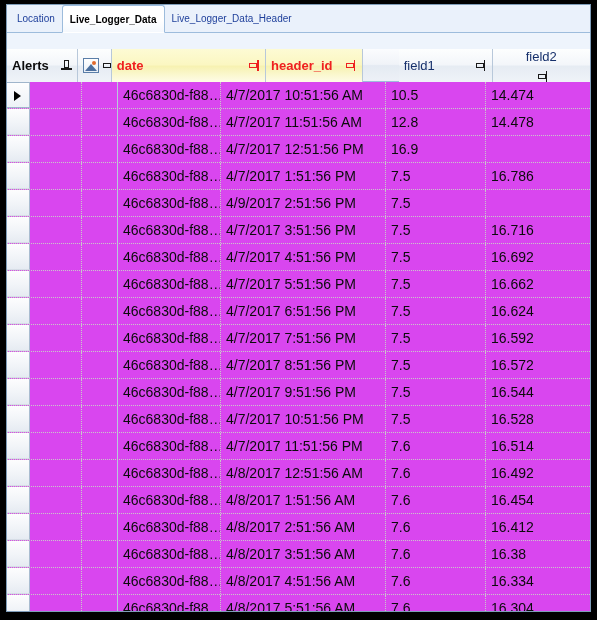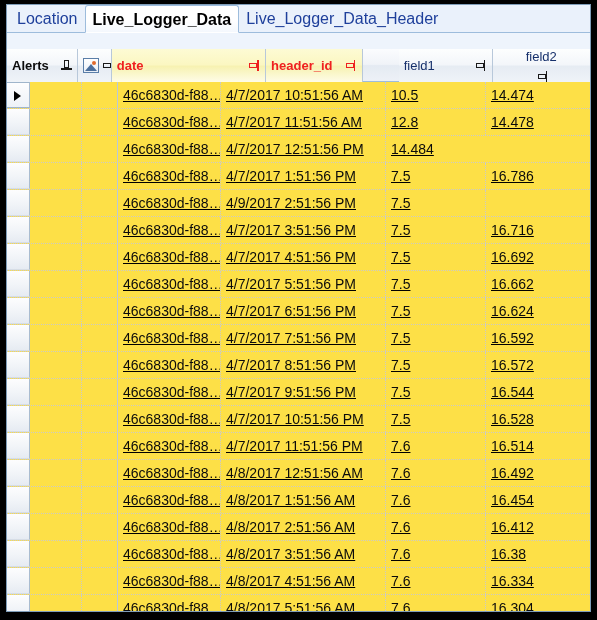--- a/index.html
+++ b/index.html
@@ -25,21 +25,21 @@
     border-bottom:1px solid #9dbcdc;
     padding-left:3px;
     box-sizing:border-box;
     white-space:nowrap;
   }
   .tab{
     display:inline-block;
     height:27px;
     line-height:26px;
     padding:0 7px;
-    font-size:16px;
+    font-size:10px;
     color:#1e3f9b;
     vertical-align:top;
     box-sizing:border-box;
     cursor:default;
     position:relative;
     top:1px;
   }
   .tab.active{
     background:linear-gradient(to bottom,#ffffff 0%,#ffffff 55%,#f4f8fd 100%);
     border:1px solid #9dbcdc;
@@ -165,22 +165,21 @@
     width:583px;
     height:545px;
     overflow:hidden;
     background:#ffffff;
   }
   .row{
     display:flex;
     height:27px;
     box-sizing:border-box;
     border-bottom:1px dotted #c9c9c9;
-    background:#fde047;
-    text-decoration:underline;
+    background:#d946ef;
   }
   .cell{
     box-sizing:border-box;
     height:26px;
     line-height:26px;
     font-size:14px;
     color:#0b0b0b;
     padding:0 5px;
     border-right:1px dotted #c9c9c9;
     white-space:nowrap;
@@ -286,21 +285,21 @@
           <div class="cell cell-date">4/7/2017 11:51:56 AM</div>
           <div class="cell cell-f1">12.8</div>
           <div class="cell cell-f2">14.478</div>
         </div>
         <div class="row">
           <div class="rowhdr"></div>
           <div class="cell cell-alerts"></div>
           <div class="cell cell-pic"></div>
           <div class="cell cell-hid">46c6830d-f88…</div>
           <div class="cell cell-date">4/7/2017 12:51:56 PM</div>
-          <div class="cell cell-f2">14.484</div>
+          <div class="cell cell-f1">16.9</div>
         </div>
         <div class="row">
           <div class="rowhdr"></div>
           <div class="cell cell-alerts"></div>
           <div class="cell cell-pic"></div>
           <div class="cell cell-hid">46c6830d-f88…</div>
           <div class="cell cell-date">4/7/2017 1:51:56 PM</div>
           <div class="cell cell-f1">7.5</div>
           <div class="cell cell-f2">16.786</div>
         </div>

